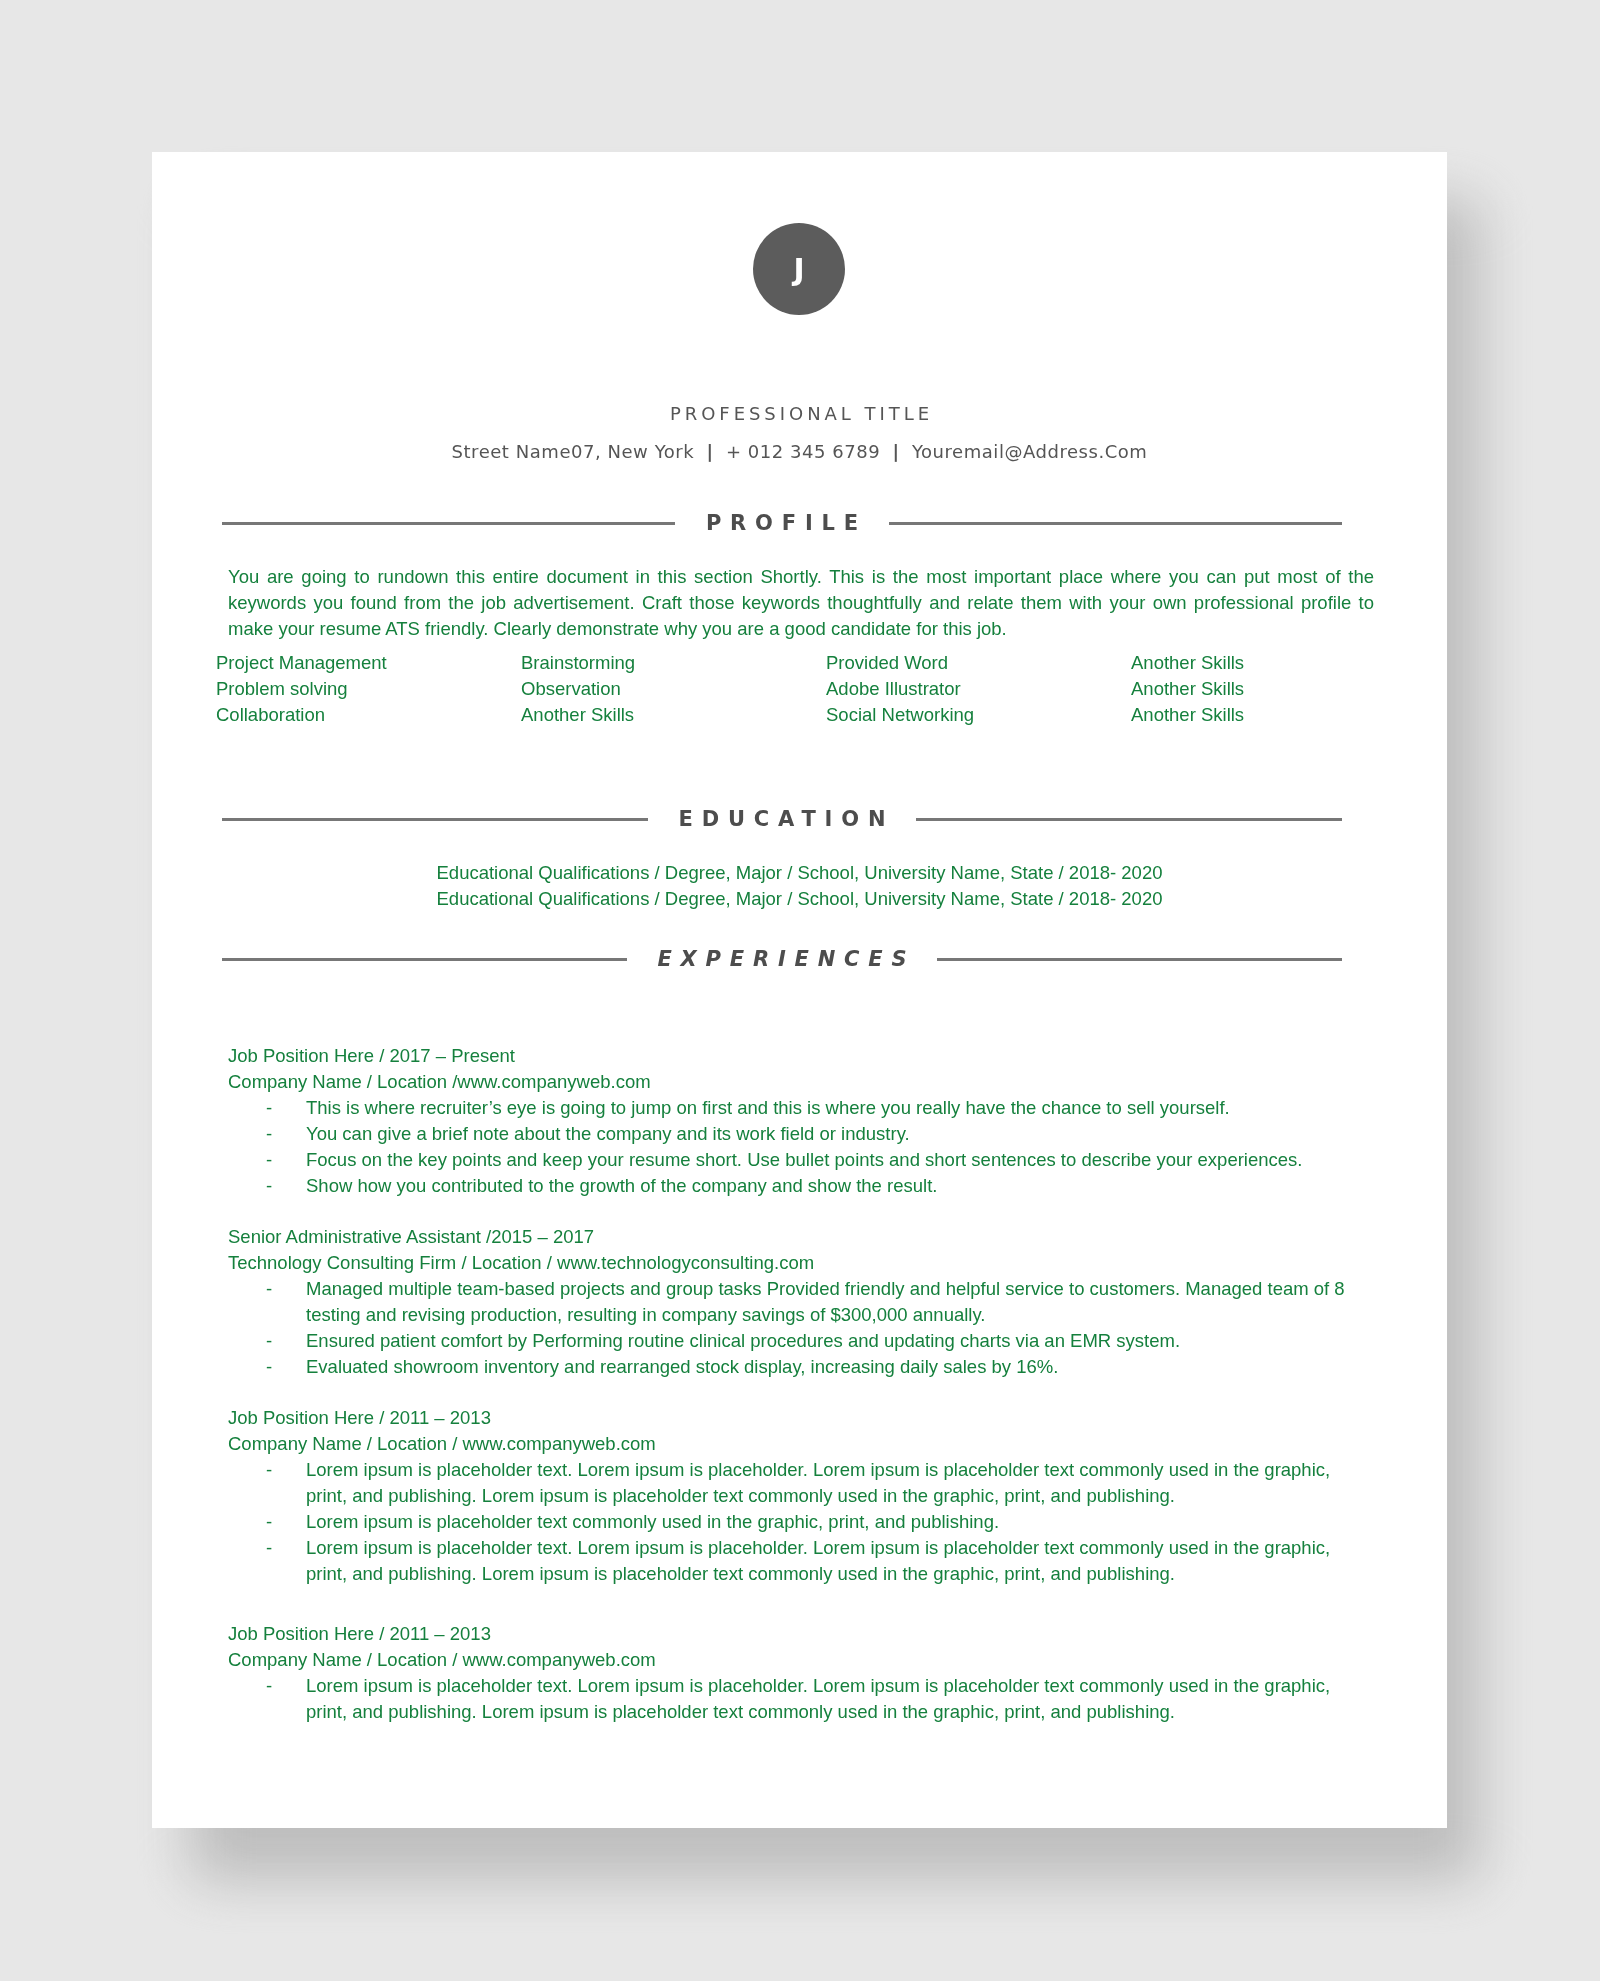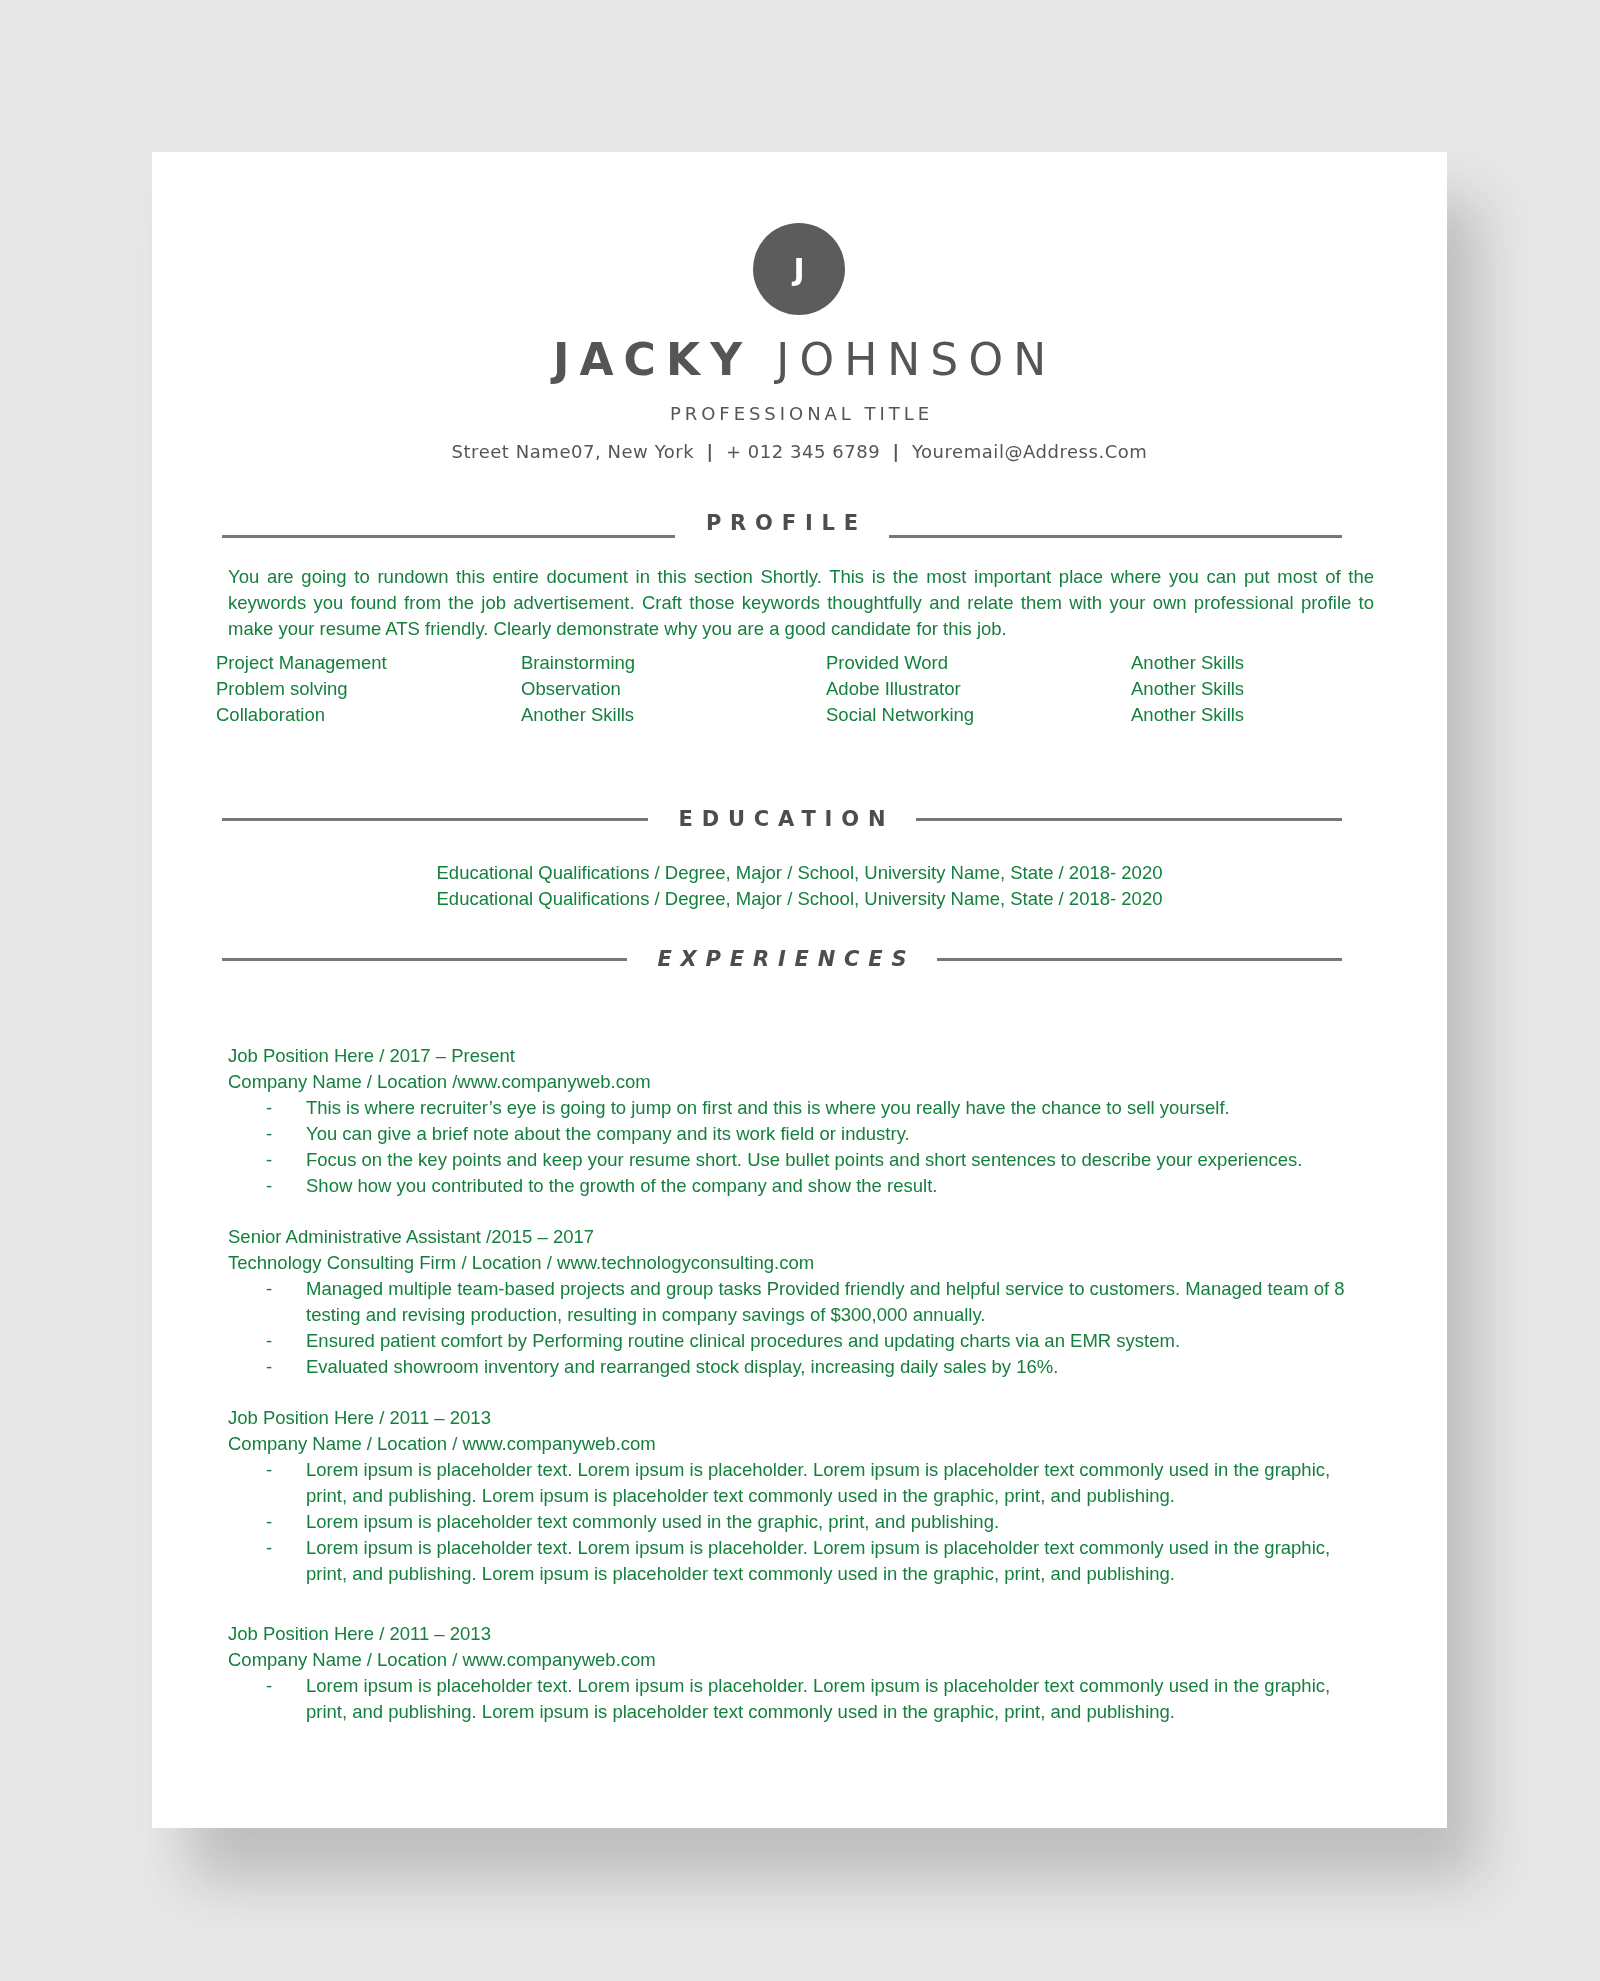--- a/index.html
+++ b/index.html
@@ -74,36 +74,32 @@
 <body>
 
 <div class="shadow"></div>
 
 <div class="page">
 
   <div class="avatar">
     <span>J</span>
   </div>
 
-  <div class="name">
-    <span class="first">JACKY</span>
-    <span class="last">JOHNSON</span>
-  </div>
 
   <div class="title">PROFESSIONAL TITLE</div>
 
   <div class="contact">
     <span>Street Name07, New York</span>
     <span class="sep">|</span>
     <span>+ 012 345 6789</span>
     <span class="sep">|</span>
     <span>Youremail@Address.Com</span>
   </div>
 
-  <div class="section-head" style="top:356px;align-items:flex-end;">
+  <div class="section-head" style="top:356px;">
     <div class="rule"></div>
     <div class="label">PROFILE</div>
     <div class="rule"></div>
   </div>
 
   <p class="text profile-text">You are going to rundown this entire document in this section Shortly. This is the most important place where you can put most of the keywords you found from the job advertisement. Craft those keywords thoughtfully and relate them with your own professional profile to make your resume ATS friendly. Clearly demonstrate why you are a good candidate for this job.</p>
 
   <div class="text skills">
     <span>Project Management</span>
     <span>Brainstorming</span>

